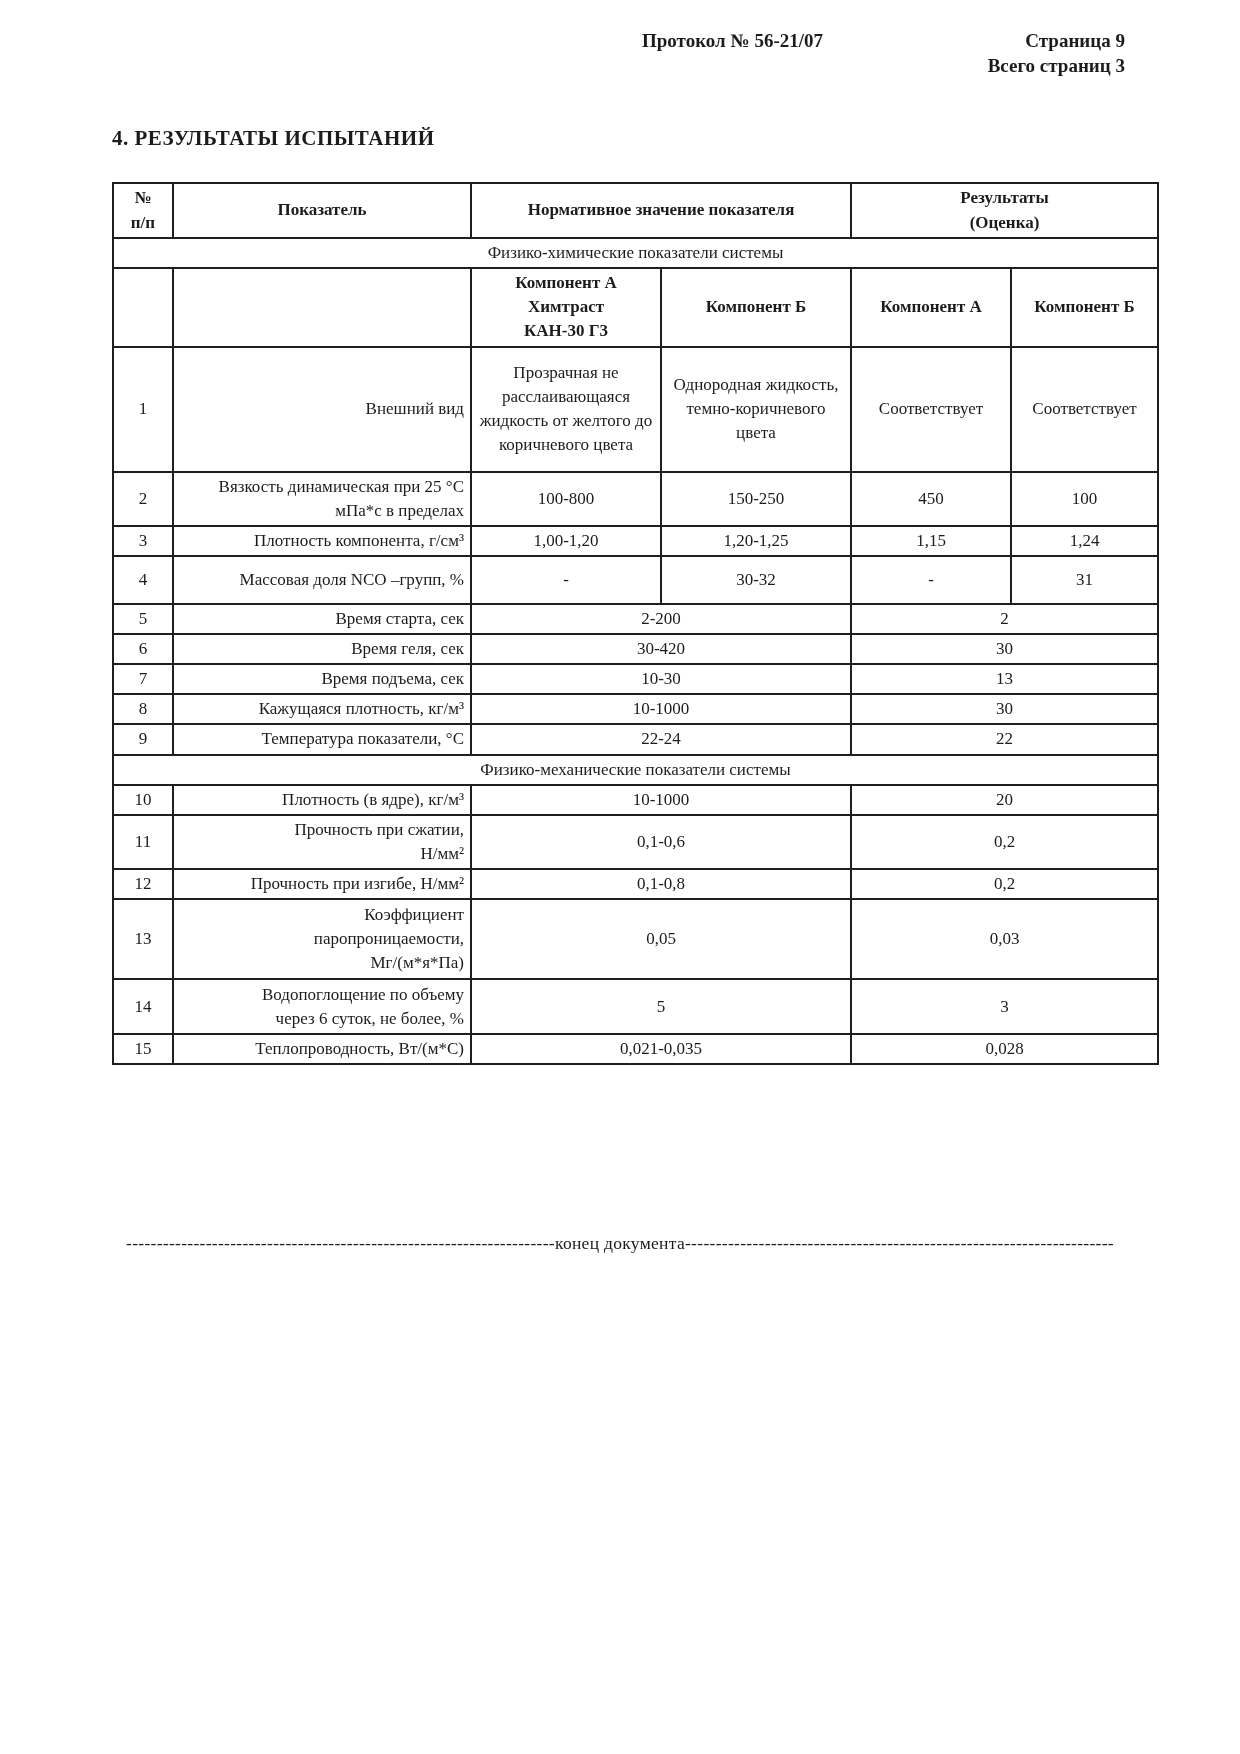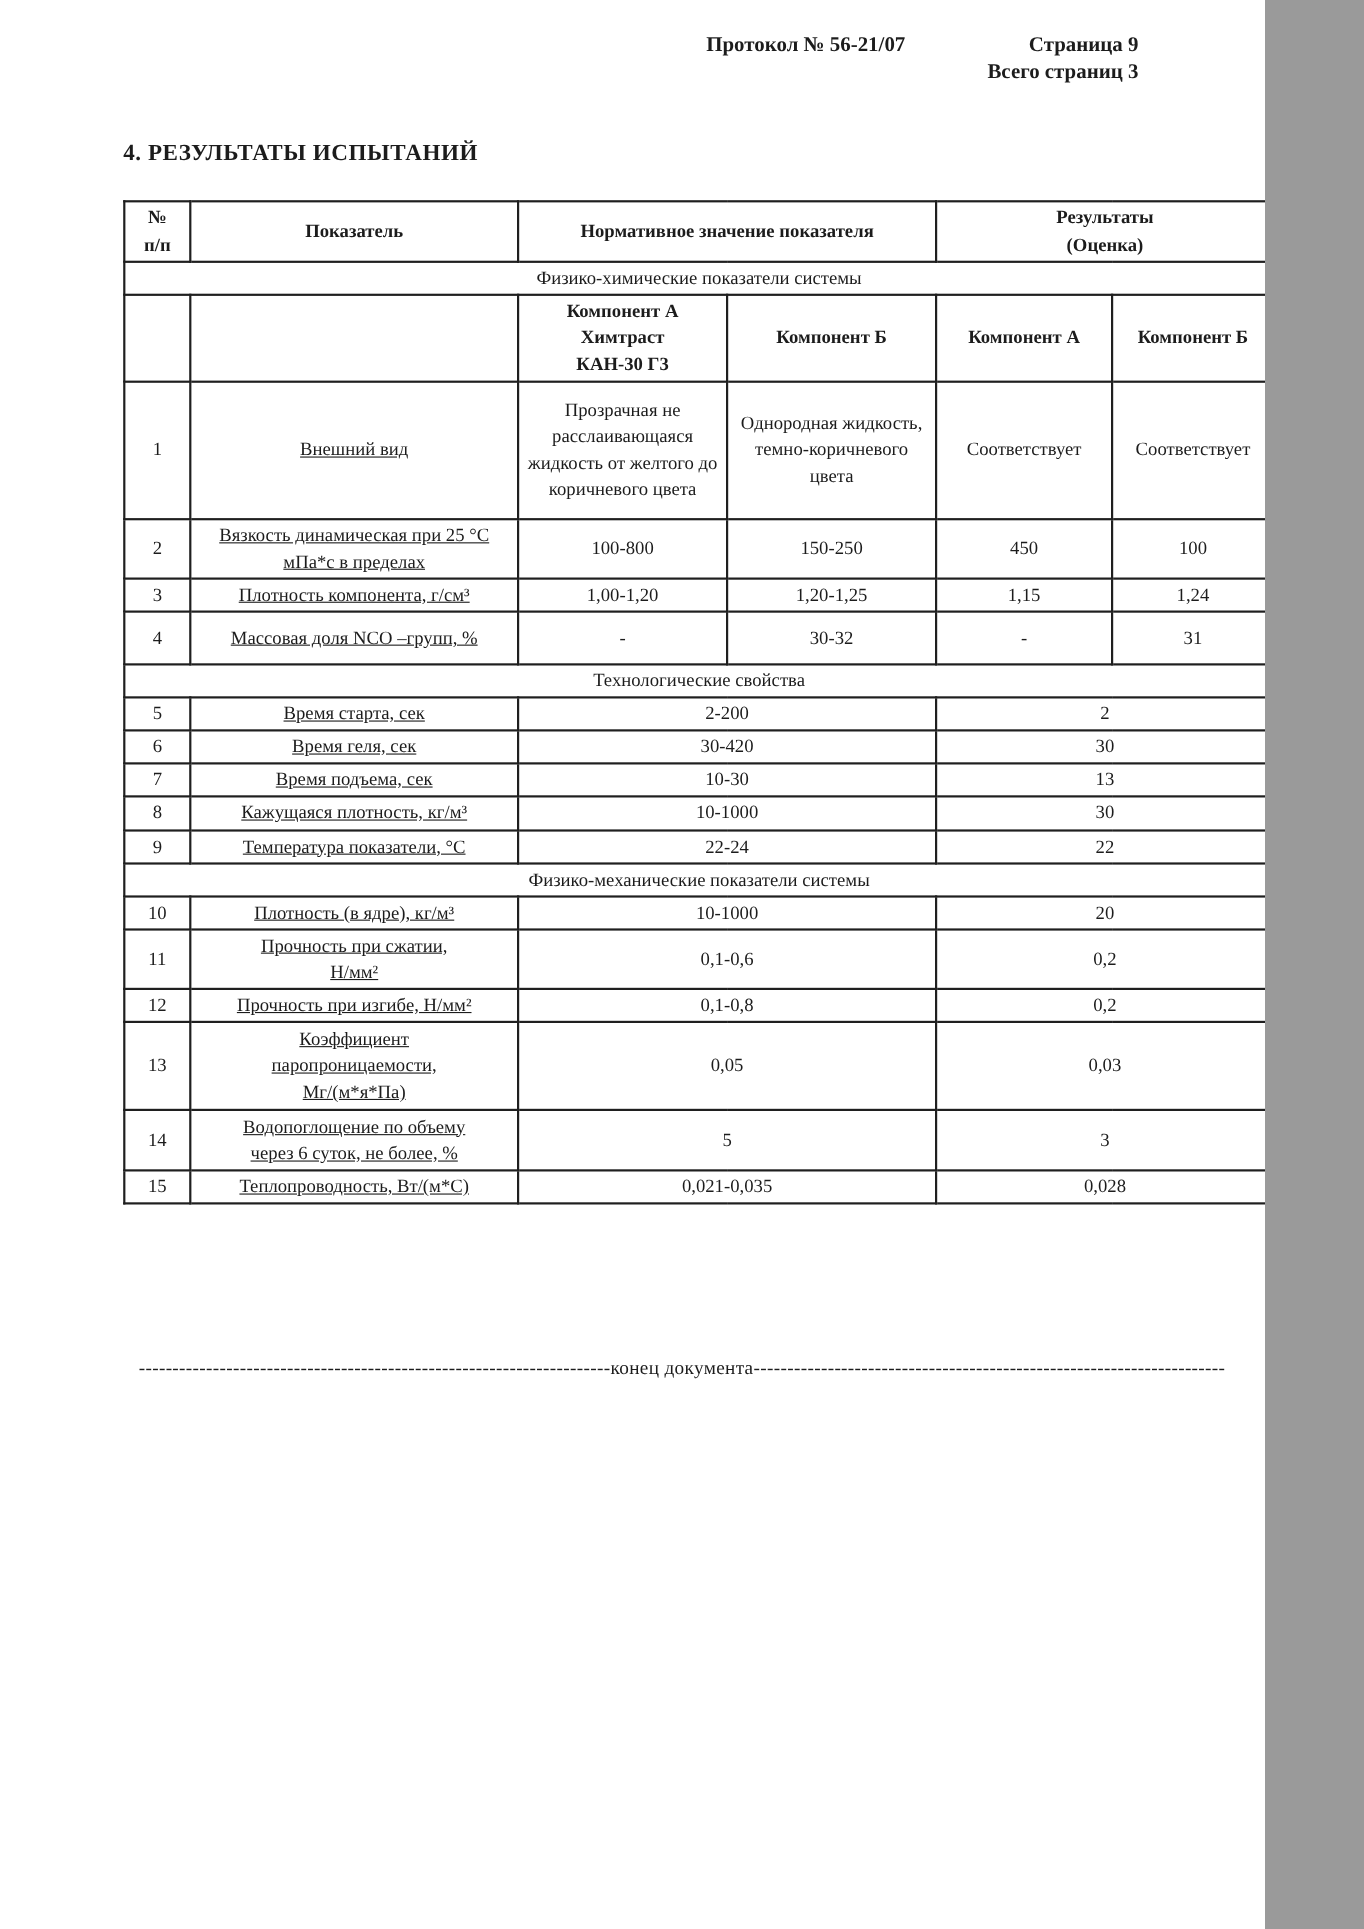--- a/index.html
+++ b/index.html
@@ -1,18 +1,18 @@
 <!DOCTYPE html>
 <html><head>
 <meta charset="utf-8">
 <style>
   html,body{margin:0;padding:0;background:#9a9a9a;}
   .page{
     position:relative;
-    width:1150px;height:1754px;
+    width:1240px;height:1754px;
     background:#ffffff;
     font-family:"Liberation Serif","DejaVu Serif",serif;
     color:#1c1c1c;
     overflow:hidden;
   }
   .top-protocol{
     position:absolute;top:30px;left:642px;
     font-size:19px;font-weight:bold;white-space:nowrap;
   }
   .top-pages{
@@ -30,21 +30,21 @@
     width:1045px;border-collapse:collapse;table-layout:fixed;
     font-size:17px;line-height:1.42;
   }
   table.results td{
     border:2px solid #1f1f1f;
     padding:2px 6px;
     vertical-align:middle;
     overflow:hidden;
   }
   td.c{text-align:center;}
-  td.l{text-align:center;padding-left:9px;text-decoration:underline;}
+  td.l{text-align:right;padding-left:9px;}
   td.b{font-weight:bold;}
   td.pl{white-space:pre-line;}
   tr.h55{height:55px;} tr.h26{height:26px;} tr.h73{height:73px;font-weight:bold;}
   tr.h125{height:125px;} tr.h50{height:50px;} tr.h27{height:27px;}
   tr.h48{height:48px;} tr.h28{height:28px;} tr.h46{height:46px;}
   tr.h80{height:80px;} tr.h55b{height:55px;}
   .footer-line{
     position:absolute;top:1233px;left:60px;width:1120px;
     text-align:center;font-size:17.5px;white-space:nowrap;
     letter-spacing:.3px;
@@ -124,23 +124,20 @@
       </tr>
       <tr class="h48">
         <td class="c">4</td>
         <td class="l">Массовая доля NCO –групп, %</td>
         <td class="c">-</td>
         <td class="c">30-32</td>
         <td class="c">-</td>
         <td class="c">31</td>
       </tr>
 
-      <tr class="h26">
-        <td class="c" colspan="6">Технологические свойства</td>
-      </tr>
 
       <tr class="h28">
         <td class="c">5</td>
         <td class="l">Время старта, сек</td>
         <td class="c" colspan="2">2-200</td>
         <td class="c" colspan="2">2</td>
       </tr>
       <tr class="h27">
         <td class="c">6</td>
         <td class="l">Время геля, сек</td>

